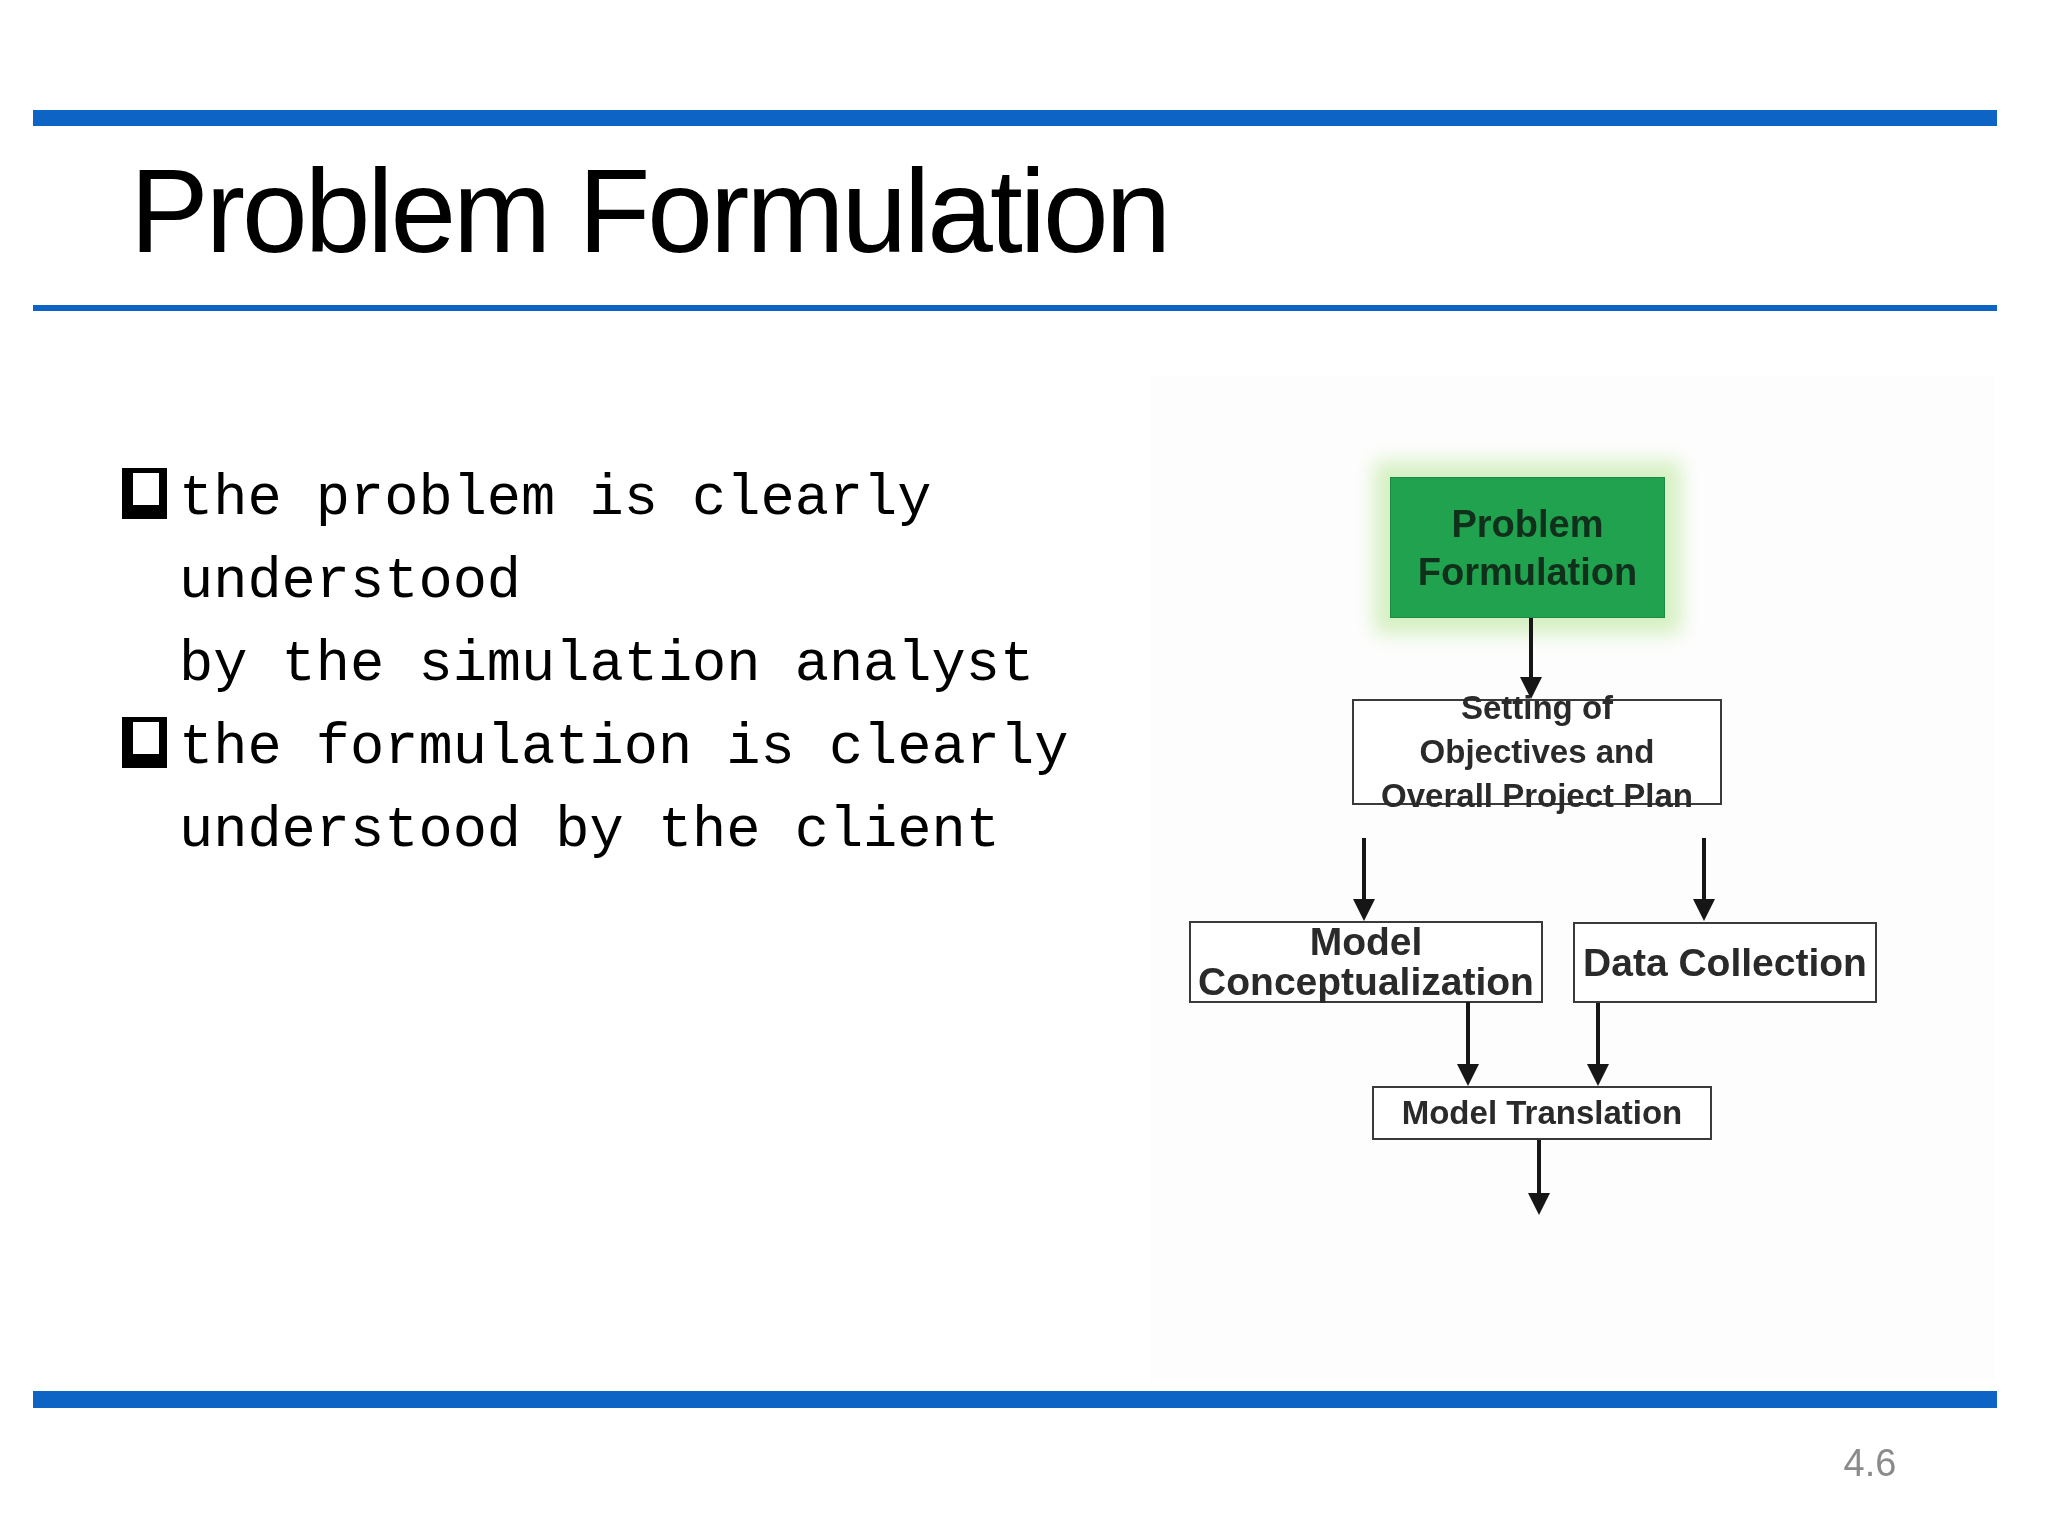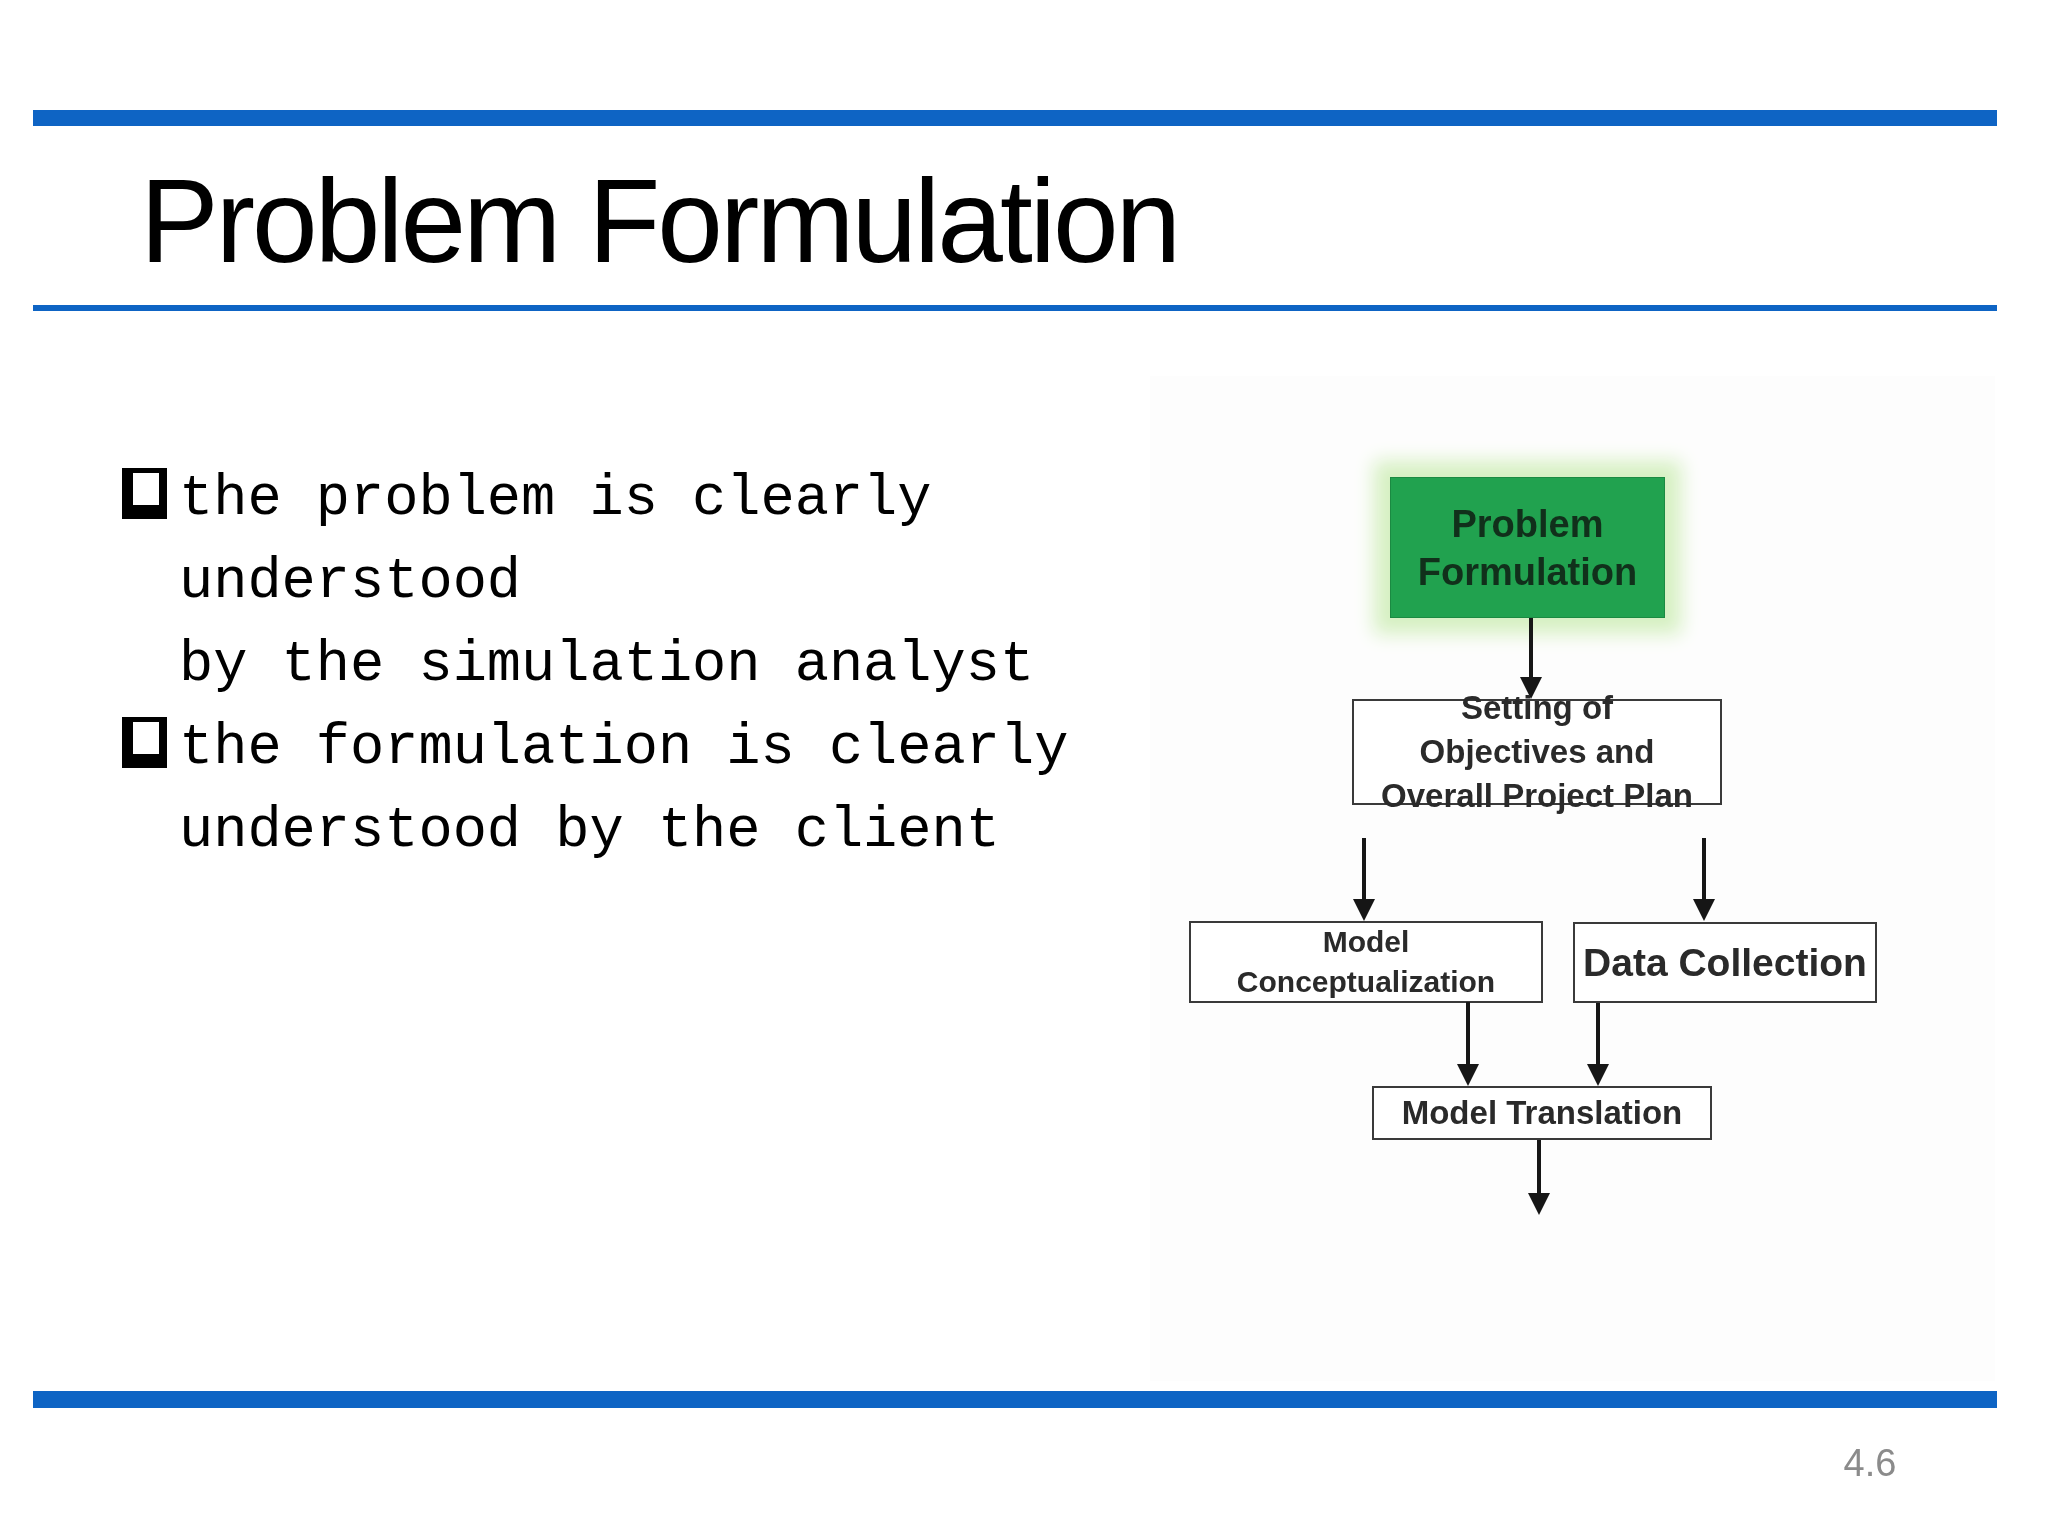--- a/index.html
+++ b/index.html
@@ -4,21 +4,21 @@
 <style>
   html,body{margin:0;padding:0;background:#e8e8e8;}
   .slide{
     position:relative;width:2048px;height:1536px;background:#ffffff;
     overflow:hidden;font-family:"Liberation Sans",sans-serif;
   }
   .accent-bar{position:absolute;left:33px;width:1964px;background:#0e64c4;}
   .accent-bar.top{top:110px;height:16px;}
   .accent-bar.bottom{top:1391px;height:17px;}
   .title{
-    position:absolute;left:126px;top:146px;margin:14px;
+    position:absolute;left:126px;top:146px;margin:4px;
     font-size:118px;font-weight:400;letter-spacing:-3px;color:#000;line-height:1.05;
     white-space:nowrap;
   }
   .title-divider{position:absolute;left:33px;top:305px;width:1964px;height:6px;background:#0e64c4;}
 
   .bullet-list{position:absolute;left:122px;top:458px;width:1000px;}
   .bullet-item{display:flex;align-items:flex-start;font-family:Liberation Mono, monospace;}
   .checkbox-icon{
     flex:0 0 auto;width:26px;height:32px;margin-top:10px;margin-right:12px;
     border-style:solid;border-color:#000;border-width:5px 8px 14px 11px;
@@ -33,21 +33,21 @@
     font-weight:700;color:#2a2a2a;box-sizing:border-box;
   }
   .flow-node .line{display:block;}
   .node-problem{
     left:240px;top:101px;width:275px;height:141px;
     background:#21a24f;border:1px solid #1b8a42;
     box-shadow:0 0 18px 16px #d6f0c2;
     color:#11301b;font-size:38px;line-height:48px;
   }
   .node-setting{left:202px;top:323px;width:370px;height:106px;font-size:33px;line-height:44px;}
-  .node-model-concept{left:39px;top:545px;width:354px;height:82px;font-size:30px;line-height:40px;}
+  .node-model-concept{left:39px;top:545px;width:354px;height:82px;font-size:39px;line-height:40px;}
   .node-data-collection{left:423px;top:546px;width:304px;height:81px;font-size:39px;line-height:40px;}
   .node-model-translation{left:222px;top:710px;width:340px;height:54px;font-size:33px;line-height:40px;}
 
   .arrow-line{position:absolute;width:4px;background:#161616;}
   .arrow-head{
     position:absolute;width:0;height:0;
     border-left:11px solid transparent;border-right:11px solid transparent;
     border-top:22px solid #161616;
   }
   .a1-line{left:379px;top:242px;height:60px;}   .a1-head{left:370px;top:301px;}

